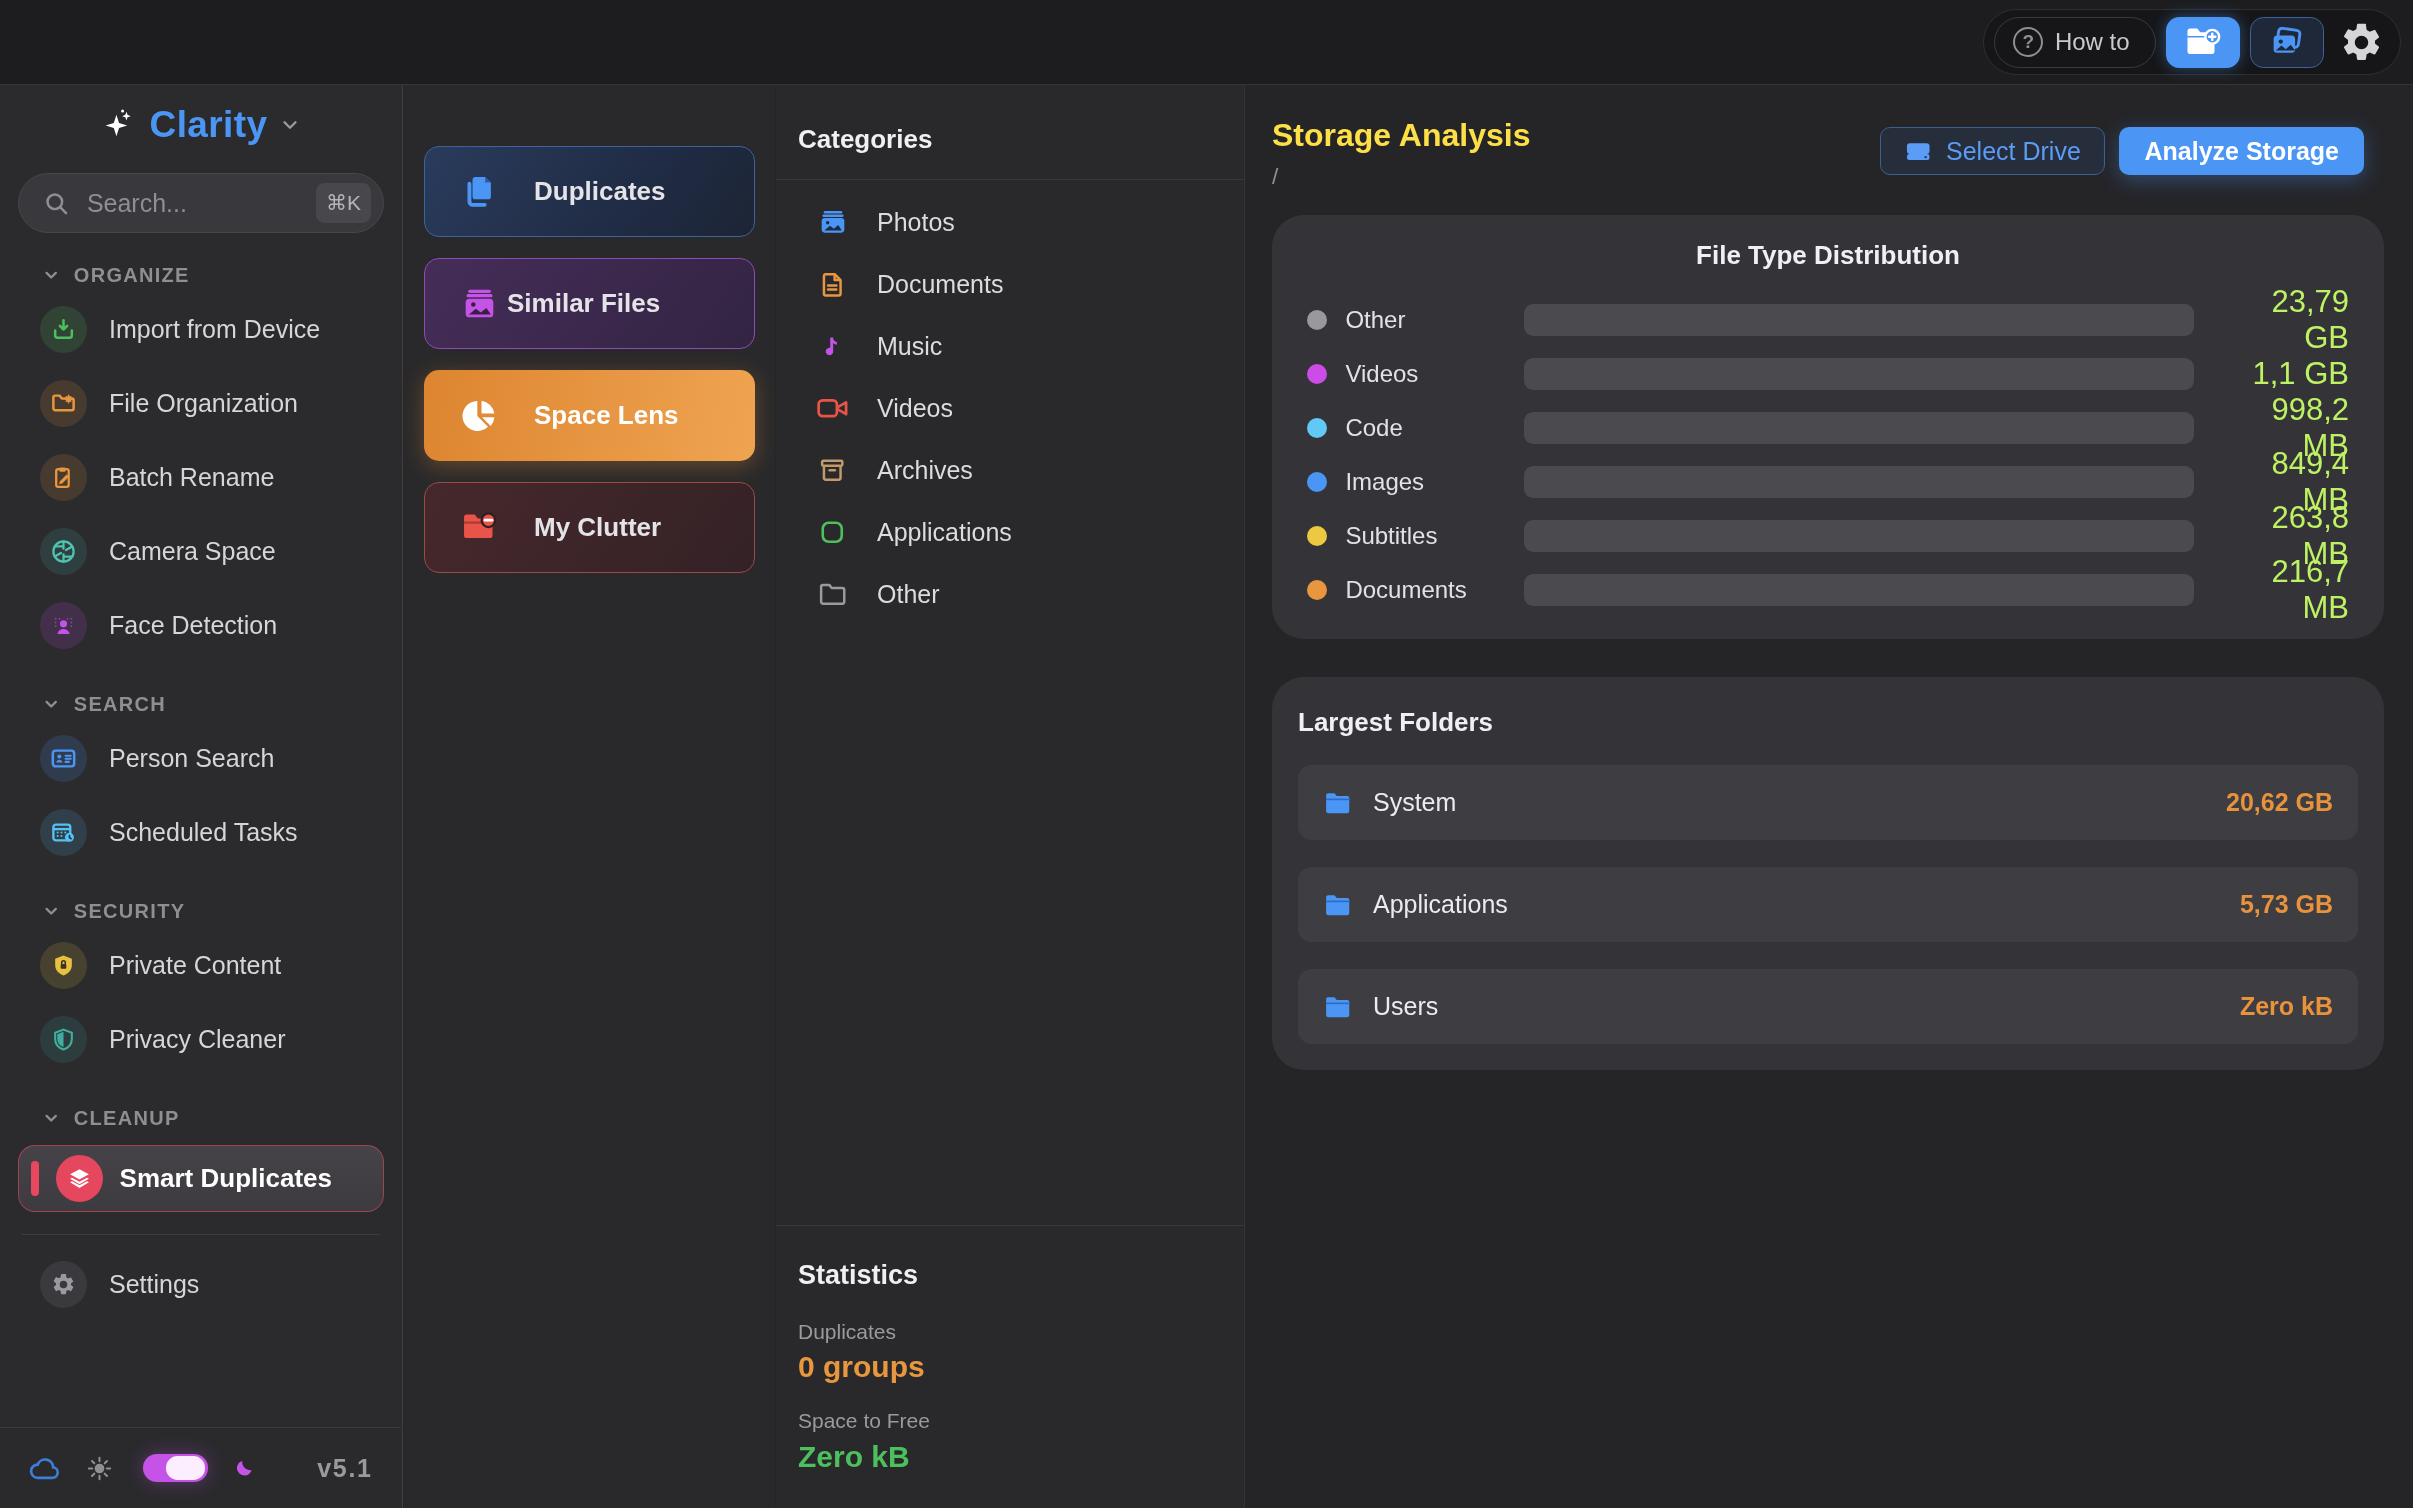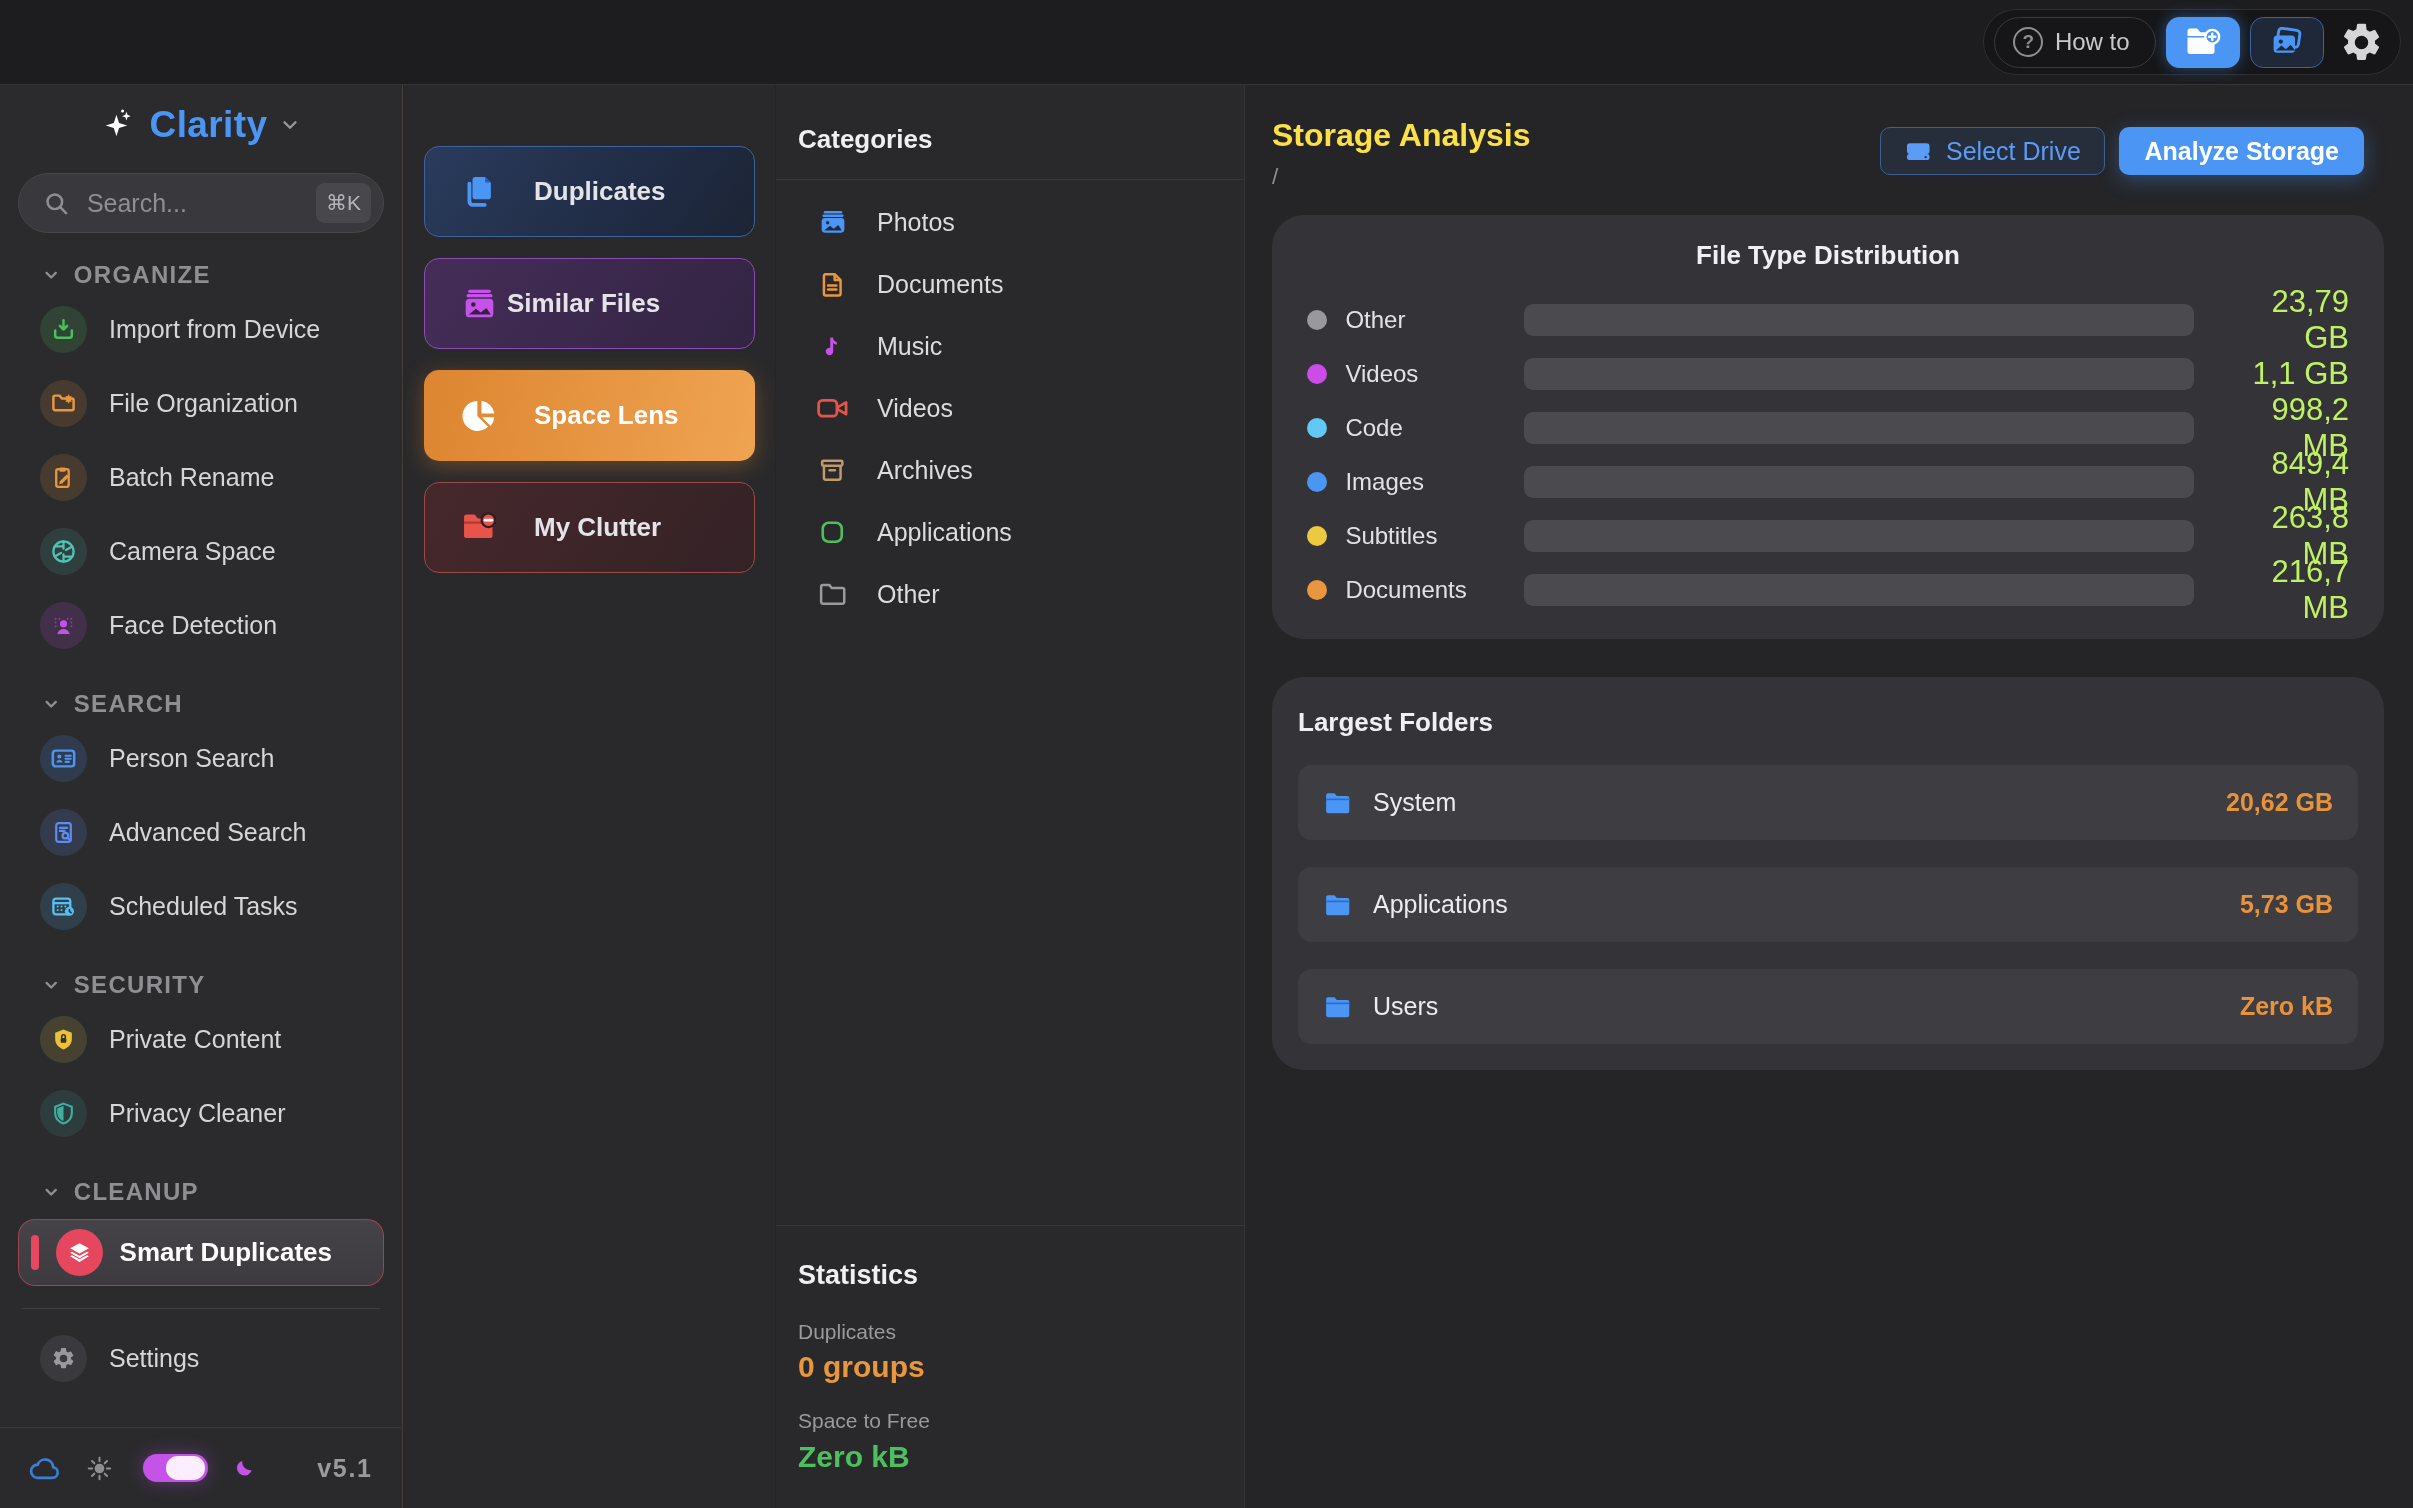--- a/index.html
+++ b/index.html
@@ -28,21 +28,21 @@
   .sidebar { position:absolute; left:0; top:85px; bottom:0; width:403px;
              background:#2b2b2e; border-right:0.8px solid #46403a; }
   .side-logo { height:80px; display:flex; align-items:center; justify-content:center; gap:11.7px; }
   .side-logo .name { color:#4b96f5; font-size:37px; font-weight:bold; letter-spacing:0.4px; }
   .searchbox { margin:8.4px 18.4px 0; height:60px; background:#39393d; border:0.8px solid #47474b;
                border-radius:30px; display:flex; align-items:center; padding:0 11.7px 0 23.5px; gap:17px; }
   .searchbox .ph { flex:1; color:#8e8e93; font-size:25px; }
   .kbd { background:#47474c; color:#b4b4ba; border-radius:8.4px; height:40px; min-width:55px;
          display:flex; align-items:center; justify-content:center; font-size:21px; }
   .sect-head { margin:25px 0 0; padding-left:42px; display:flex; align-items:center; gap:13.4px;
-               color:#8e8e93; font-size:24px; font-weight:bold; letter-spacing:1.3px; height:34px; }
+               color:#8e8e93; font-size:20px; font-weight:bold; letter-spacing:1.3px; height:34px; }
   .sect-head:first-of-type { margin-top:20px; }
   .nav-item { height:74px; display:flex; align-items:center; gap:22px; padding-left:40px; }
   .nav-item .lbl { font-size:25px; color:#d6d6da; }
   .icn { width:47px; height:47px; border-radius:50%; display:flex; align-items:center; justify-content:center; flex:0 0 auto; }
   .nav-selected { margin:10px 18.4px 0; height:67px; border-radius:17px;
                   background:linear-gradient(180deg,#454347,#3d3b3f);
                   border:1.3px solid rgba(232,72,95,.55);
                   display:flex; align-items:center; gap:17px; padding:0 11.7px; }
   .red-tick { width:7.5px; height:35px; border-radius:4.2px; background:#e8485f; }
   .nav-selected .lbl { font-size:26px; font-weight:bold; color:#ffffff; }
@@ -255,31 +255,20 @@
       <svg width="27" height="27" viewBox="0 0 24 24">
           <rect x="2.5" y="5" width="19" height="14" rx="2.5" fill="none" stroke="#4b96f5" stroke-width="2.2"></rect>
           <circle cx="8.3" cy="10.3" r="1.8" fill="#4b96f5"></circle>
           <path d="M5.5 15.5c.5-1.6 1.6-2.4 2.8-2.4s2.3.8 2.8 2.4Z" fill="#4b96f5"></path>
           <path d="M13.8 9.5h4.7M13.8 12.3h4.7M13.8 15h3" stroke="#4b96f5" stroke-width="1.8" stroke-linecap="round"></path>
         </svg>
     </span>
     <span class="lbl">Person Search</span>
   </div>
   <div class="nav-item">
-    <span class="icn" style="background:rgba(91,141,245,.16)">
-      <svg width="25" height="25" viewBox="0 0 24 24" fill="none" stroke="#5b8df5" stroke-width="2.1">
-          <rect x="5" y="3" width="14" height="18" rx="2.3"></rect>
-          <path d="M8.5 7.5h7M8.5 10.5h4.5" stroke-linecap="round"></path>
-          <circle cx="13.8" cy="15" r="2.7"></circle>
-          <path d="M15.8 17 18 19.2" stroke-linecap="round"></path>
-        </svg>
-    </span>
-    <span class="lbl">Advanced Search</span>
-  </div>
-  <div class="nav-item">
     <span class="icn" style="background:rgba(85,193,242,.14)">
       <svg width="27" height="27" viewBox="0 0 24 24">
           <rect x="3" y="5" width="15" height="14" rx="2.3" fill="none" stroke="#55c1f2" stroke-width="2.1"></rect>
           <path d="M3 9h15" stroke="#55c1f2" stroke-width="2.1"></path>
           <g fill="#55c1f2">
             <circle cx="6.8" cy="12" r=".9"></circle>
             <circle cx="10.2" cy="12" r=".9"></circle>
             <circle cx="13.6" cy="12" r=".9"></circle>
             <circle cx="6.8" cy="15.2" r=".9"></circle>
             <circle cx="10.2" cy="15.2" r=".9"></circle>

